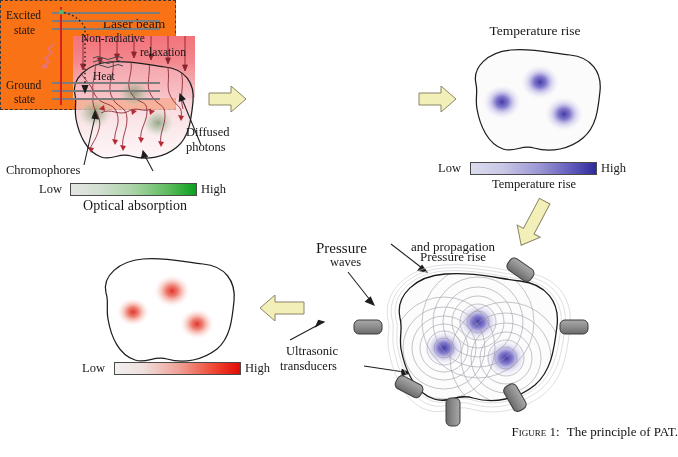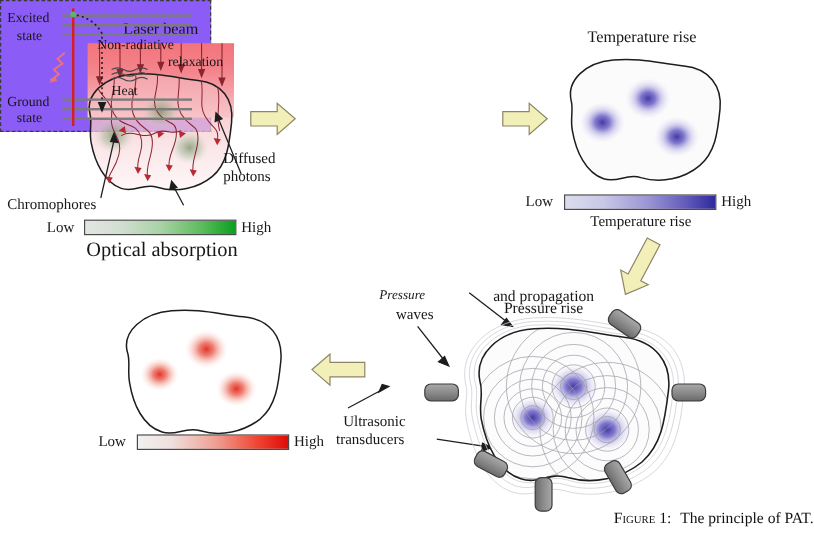--- a/index.html
+++ b/index.html
@@ -18,21 +18,21 @@
 
   
   .cbar{position:absolute;height:13px;border:1px solid #4a4a4a;box-sizing:border-box;}
   .cbar.optical{background:linear-gradient(90deg,#e2e6e2 0%,#d3dfd2 22%,#a9d3a6 50%,#5cbb5c 78%,#0aa01f 100%);}
   .cbar.temp{background:linear-gradient(90deg,#dcdcef 0%,#c9c8e6 25%,#9b96d4 55%,#635cbb 80%,#2e2a9c 100%);}
   .cbar.pa{background:linear-gradient(90deg,#f2f0f0 0%,#efe0de 22%,#ef9f93 52%,#ef4430 80%,#e00b06 100%);}
   .cbtxt{position:absolute;font-size:12.5px;}
 
   
   #panel-energy{left:240px;top:36px;width:176px;height:110px;
-     border:1.4px dashed #3a3a3a;box-sizing:border-box;background:#8b5cf6;}
+     border:1.4px dashed #3a3a3a;box-sizing:border-box;background:#f97316;}
   .lvl{position:absolute;height:1.6px;background:#7c7c7c;}
   .redline{position:absolute;left:60px;top:7px;width:2.2px;height:98px;background:#d81f1f;}
   .estxt{position:absolute;font-size:11.5px;color:#161616;}
 
   
   .yarrow{position:absolute;}
 
   
   #figcaption{position:absolute;left:0;right:0;top:424px;text-align:right;
      font-size:13px;color:#111;}
@@ -138,21 +138,21 @@
   </svg>
 
   <div class="lbl" style="left:6px;top:163px;font-size:12.5px;">Chromophores</div>
   <div class="lbl" style="left:132px;top:170px;font-size:12.5px;margin-top:14px;">Tissue</div>
   <div class="lbl" style="left:186px;top:125px;font-size:12.5px;">Diffused</div>
   <div class="lbl" style="left:186px;top:140px;font-size:12.5px;">photons</div>
 
   <div class="cbtxt" style="left:39px;top:182px;">Low</div>
   <div class="cbar optical" style="left:70px;top:183px;width:127px;"></div>
   <div class="cbtxt" style="left:201px;top:182px;">High</div>
-  <div class="lbl ctr" style="left:62px;top:198px;width:146px;font-size:17px;">Optical absorption</div>
+  <div class="lbl ctr" style="left:62px;top:198px;width:146px;font-size:14px;">Optical absorption</div>
 </div>
 
 <svg class="yarrow" style="left:208px;top:84px;" width="40" height="30" viewBox="0 0 40 30">
   <polygon points="1,9 23,9 23,2 38,15 23,28 23,21 1,21" fill="#f2efb9" stroke="#8c8566" stroke-width="1"></polygon>
 </svg>
 
 <div id="panel-energy">
 
   <div class="lvl" style="left:52px;top:12px;width:108px;"></div>
   <div class="lvl" style="left:52px;top:20px;width:108px;"></div>
@@ -236,21 +236,21 @@
   <g transform="rotate(28 28 29)">
     <polygon points="22,2 34,2 34,36 41,36 28,52 15,36 22,36" fill="#f2efb9" stroke="#8c8566" stroke-width="1"></polygon>
   </g>
 </svg>
 
 <div class="abs" id="panel-pressure" style="left:278px;top:222px;width:400px;height:200px;">
 
   <div class="lbl ctr" style="left:105px;top:2px;width:140px;font-size:13px;margin-top:26px;">Pressure rise</div>
   <div class="lbl ctr" style="left:100px;top:18px;width:150px;font-size:13px;">and propagation</div>
 
-  <div class="lbl" style="left:38px;top:18px;font-size:11px;font-style:italic;">Pressure</div>
+  <div class="lbl" style="left:38px;top:18px;font-size:15px;">Pressure</div>
   <div class="lbl" style="left:52px;top:33px;font-size:12.5px;">waves</div>
 
   <div class="lbl" style="left:8px;top:122px;font-size:12.5px;">Ultrasonic</div>
   <div class="lbl" style="left:2px;top:137px;font-size:12.5px;">transducers</div>
 
   <svg class="abs" style="left:0px;top:0px;" width="400" height="200" viewBox="0 0 400 200">
     <g stroke="#1d1d1d" stroke-width="1.05" fill="#1d1d1d">
 
       <line x1="113" y1="22" x2="144" y2="46"></line>
       <polygon points="149,50 140,48.5 144,43.4"></polygon>

